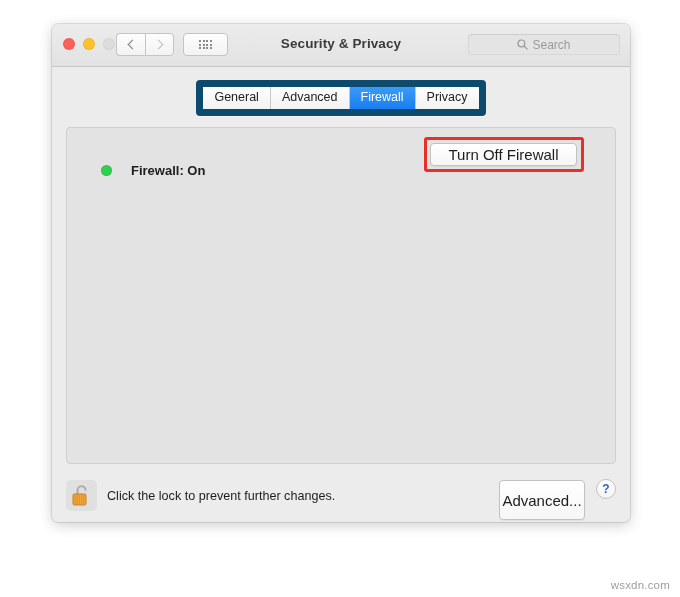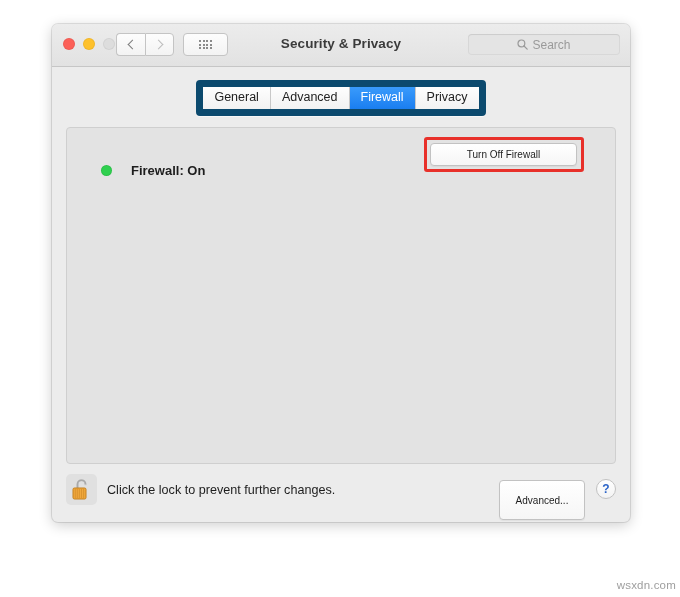--- a/index.html
+++ b/index.html
@@ -189,21 +189,21 @@
   #status-label {
     font-size: 13px;
     font-weight: bold;
     color: #1d1d1d;
   }
 
   .pref-btn {
     background: linear-gradient(to bottom,#ffffff,#f6f6f6);
     border: 1px solid #c2c2c2;
     border-radius: 4px;
-    font-size: 10px;
+    font-size: 15px;
     color: #1d1d1d;
     font-family: "Liberation Sans", sans-serif;
     box-shadow: 0 1px 1px rgba(0,0,0,0.05);
     box-sizing: border-box;
     display: flex;
     align-items: center;
     justify-content: center;
     white-space: nowrap;
   }
 
@@ -247,21 +247,21 @@
 
   
   #bottom-bar {
     flex: 0 0 auto;
     height: 58px;
     position: relative;
   }
   #lock-area {
     position: absolute;
     left: 14px;
-    top: 10px;
+    top: 16px;
     display: flex;
     align-items: center;
     gap: 10px;
   }
   #lock-button {
     width: 31px;
     height: 31px;
     border-radius: 5px;
     background: #e0e0e0;
     display: flex;
@@ -293,21 +293,21 @@
     align-items: center;
     justify-content: center;
     font-size: 12px;
     color: #2b64c8;
     font-weight: bold;
   }
 
   
   #watermark {
     position: absolute;
-    right: 4px;
+    right: 10px;
     bottom: 6px;
     font-size: 11.5px;
     color: #9e9e9e;
     letter-spacing: 0.2px;
   }
 </style>
 </head>
 <body>
 
 <div id="prefs-window">

